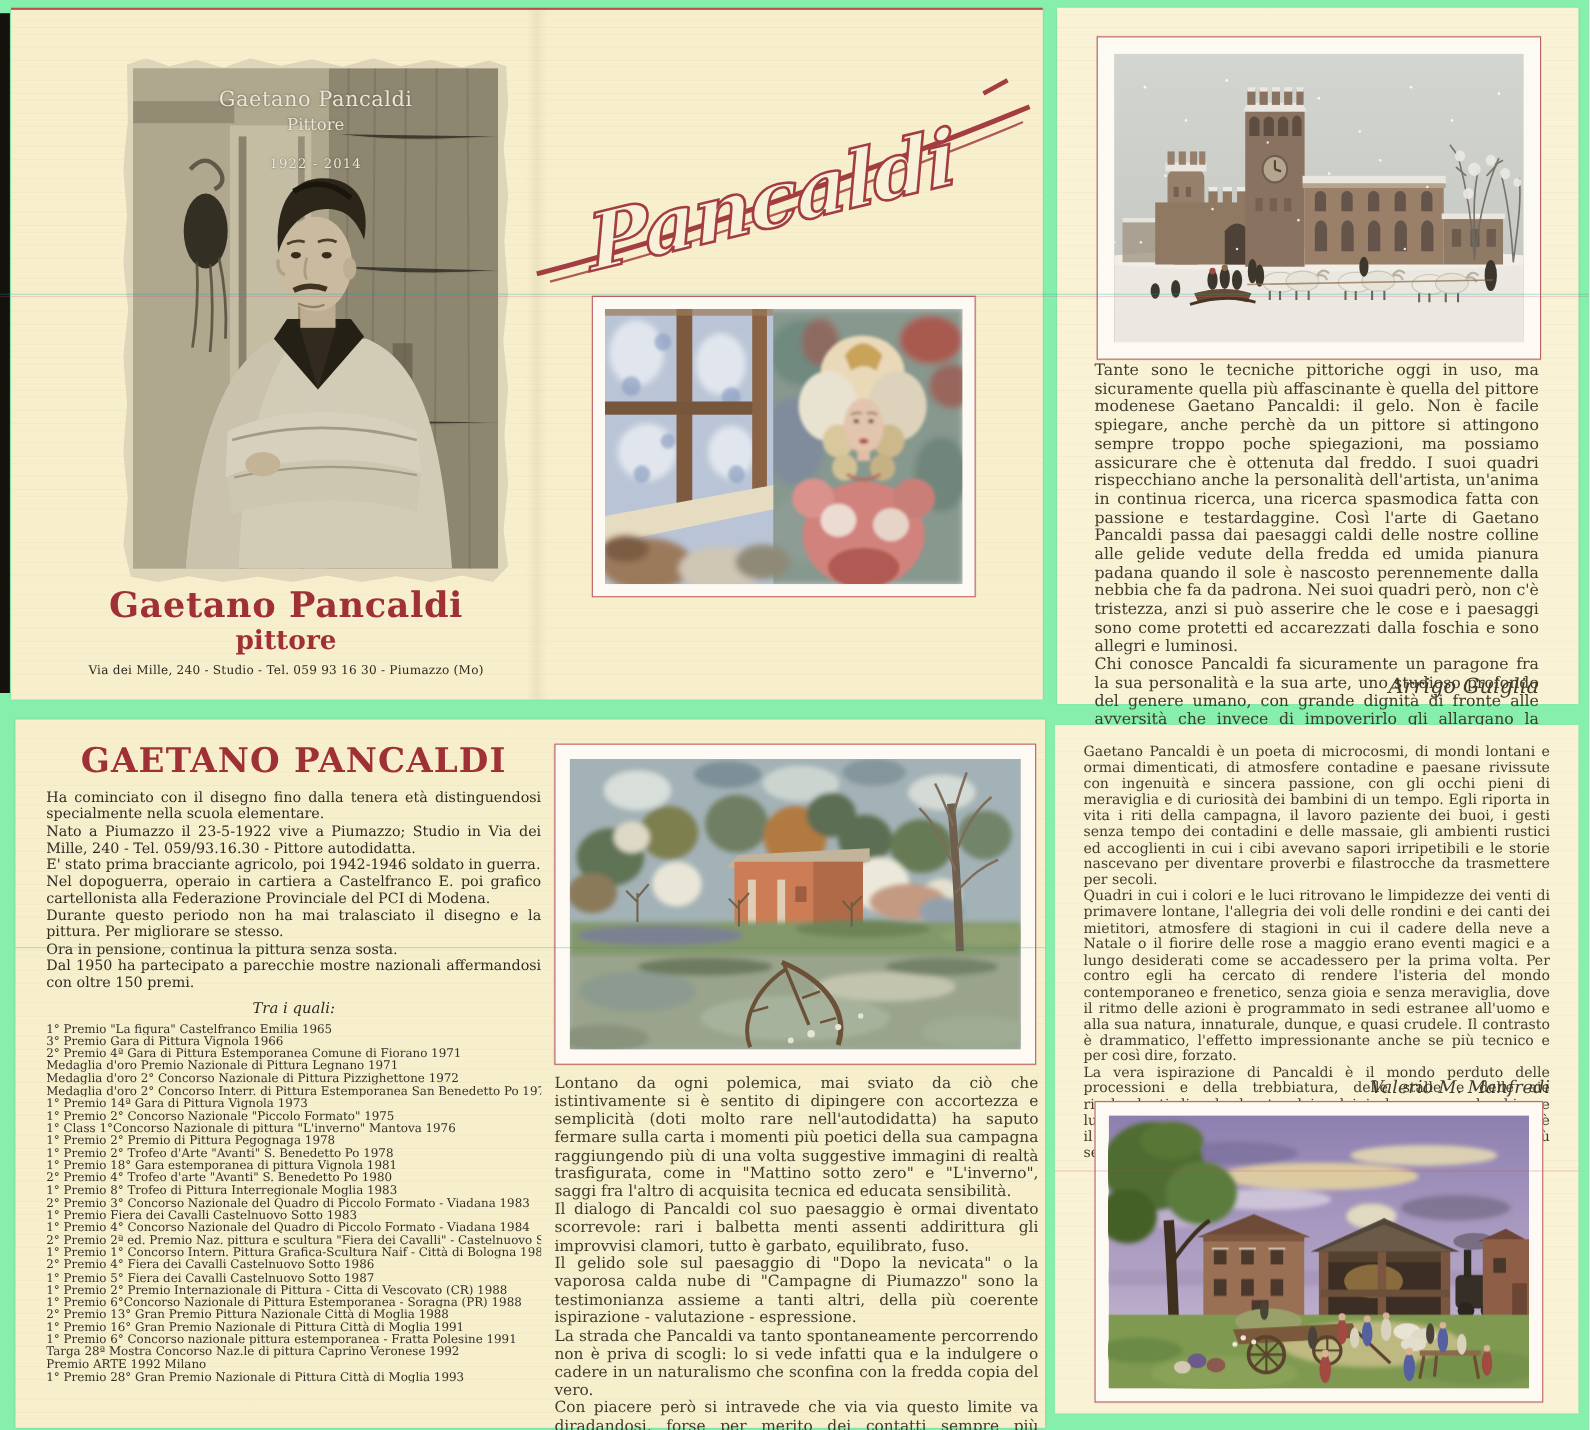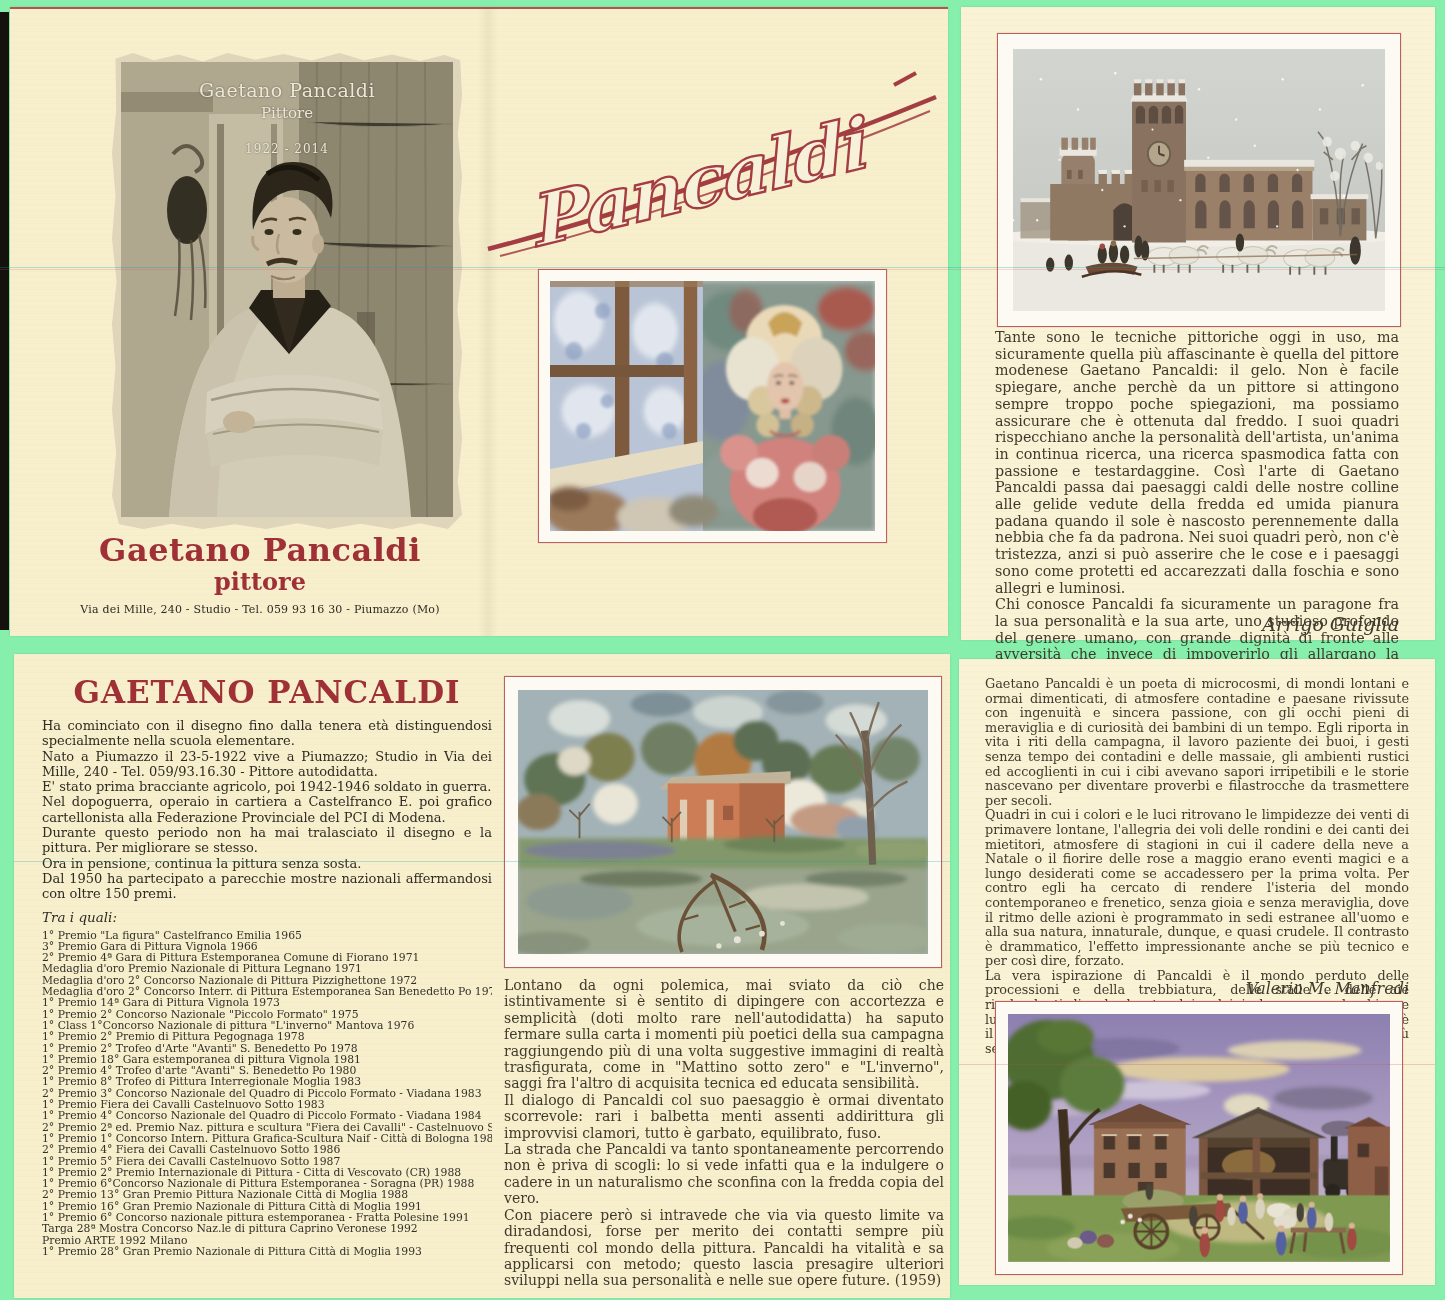--- a/index.html
+++ b/index.html
@@ -43,21 +43,21 @@
   #panel-tr .itx .para{font-size:14.3px;line-height:16.7px;}
   #panel-tr .sigline{font-size:19px;padding-right:6px;}
   .br-text .para{font-size:12.8px;line-height:14.6px;}
   .mid-text .para{font-size:14px;line-height:16.4px;}
 
   
   #bio-col{position:absolute;left:28px;top:22px;width:450px;}
   #bl-title{font-size:31px;font-weight:bold;color:#9e3036;text-align:center;letter-spacing:1px;line-height:33px;}
   .bio-p{font-size:13px;line-height:15.3px;text-align:justify;color:#2f2b23;margin:0;}
   #bio-wrap{margin-top:9px;}
-  #tra{font-style:italic;font-size:13.5px;color:#2f2b23;margin:7px 0 5px 0;}
+  #tra{font-style:italic;text-align:center;font-size:13.5px;color:#2f2b23;margin:7px 0 5px 0;}
   .award{font-size:10.8px;line-height:11.3px;color:#33302a;white-space:nowrap;overflow:hidden;}
 
   #mid-col{position:absolute;left:490px;top:22px;width:440px;}
   .mid-text{margin-top:9px;}
 
   .br-text{position:absolute;left:26px;top:18px;width:424px;}
 
   
   .artifact{position:absolute;height:1px;pointer-events:none;}
 </style>
@@ -562,20 +562,21 @@
                 <circle cx="196" cy="252" r="2.6"></circle>
                 <circle cx="258" cy="230" r="2.4"></circle>
               </g>
           </svg>
         </div>
       </div>
 
       <div class="itx mid-text">
           <div class="para">Lontano da ogni polemica, mai sviato da ciò che istintivamente si è sentito di dipingere con accortezza e semplicità (doti molto rare nell'autodidatta) ha saputo fermare sulla carta i momenti più poetici della sua campagna raggiungendo più di una volta suggestive immagini di realtà trasfigurata, come in "Mattino sotto zero" e "L'inverno", saggi fra l'altro di acquisita tecnica ed educata sensibilità.</div>
           <div class="para">Il dialogo di Pancaldi col suo paesaggio è ormai diventato scorrevole: rari i balbetta menti assenti addirittura gli improvvisi clamori, tutto è garbato, equilibrato, fuso.</div>
+          <div class="para">Il gelido sole sul paesaggio di "Dopo la nevicata" o la vaporosa calda nube di "Campagne di Piumazzo" sono la testimonianza assieme a tanti altri, della più coerente ispirazione - valutazione - espressione.</div>
           <div class="para">La strada che Pancaldi va tanto spontaneamente percorrendo non è priva di scogli: lo si vede infatti qua e la indulgere o cadere in un naturalismo che sconfina con la fredda copia del vero.</div>
           <div class="para">Con piacere però si intravede che via via questo limite va diradandosi, forse per merito dei contatti sempre più frequenti col mondo della pittura. Pancaldi ha vitalità e sa applicarsi con metodo; questo lascia presagire ulteriori sviluppi nella sua personalità e nelle sue opere future. (1959)</div>
         </div>
 
     </div>
   </div>
 
   <div class="panel" id="panel-br" style="left:959px;top:659px;width:476px;height:626px;">
     <div class="itx br-text">
         <div class="para">Gaetano Pancaldi è un poeta di microcosmi, di mondi lontani e ormai dimenticati, di atmosfere contadine e paesane rivissute con ingenuità e sincera passione, con gli occhi pieni di meraviglia e di curiosità dei bambini di un tempo. Egli riporta in vita i riti della campagna, il lavoro paziente dei buoi, i gesti senza tempo dei contadini e delle massaie, gli ambienti rustici ed accoglienti in cui i cibi avevano sapori irripetibili e le storie nascevano per diventare proverbi e filastrocche da trasmettere per secoli.</div>

